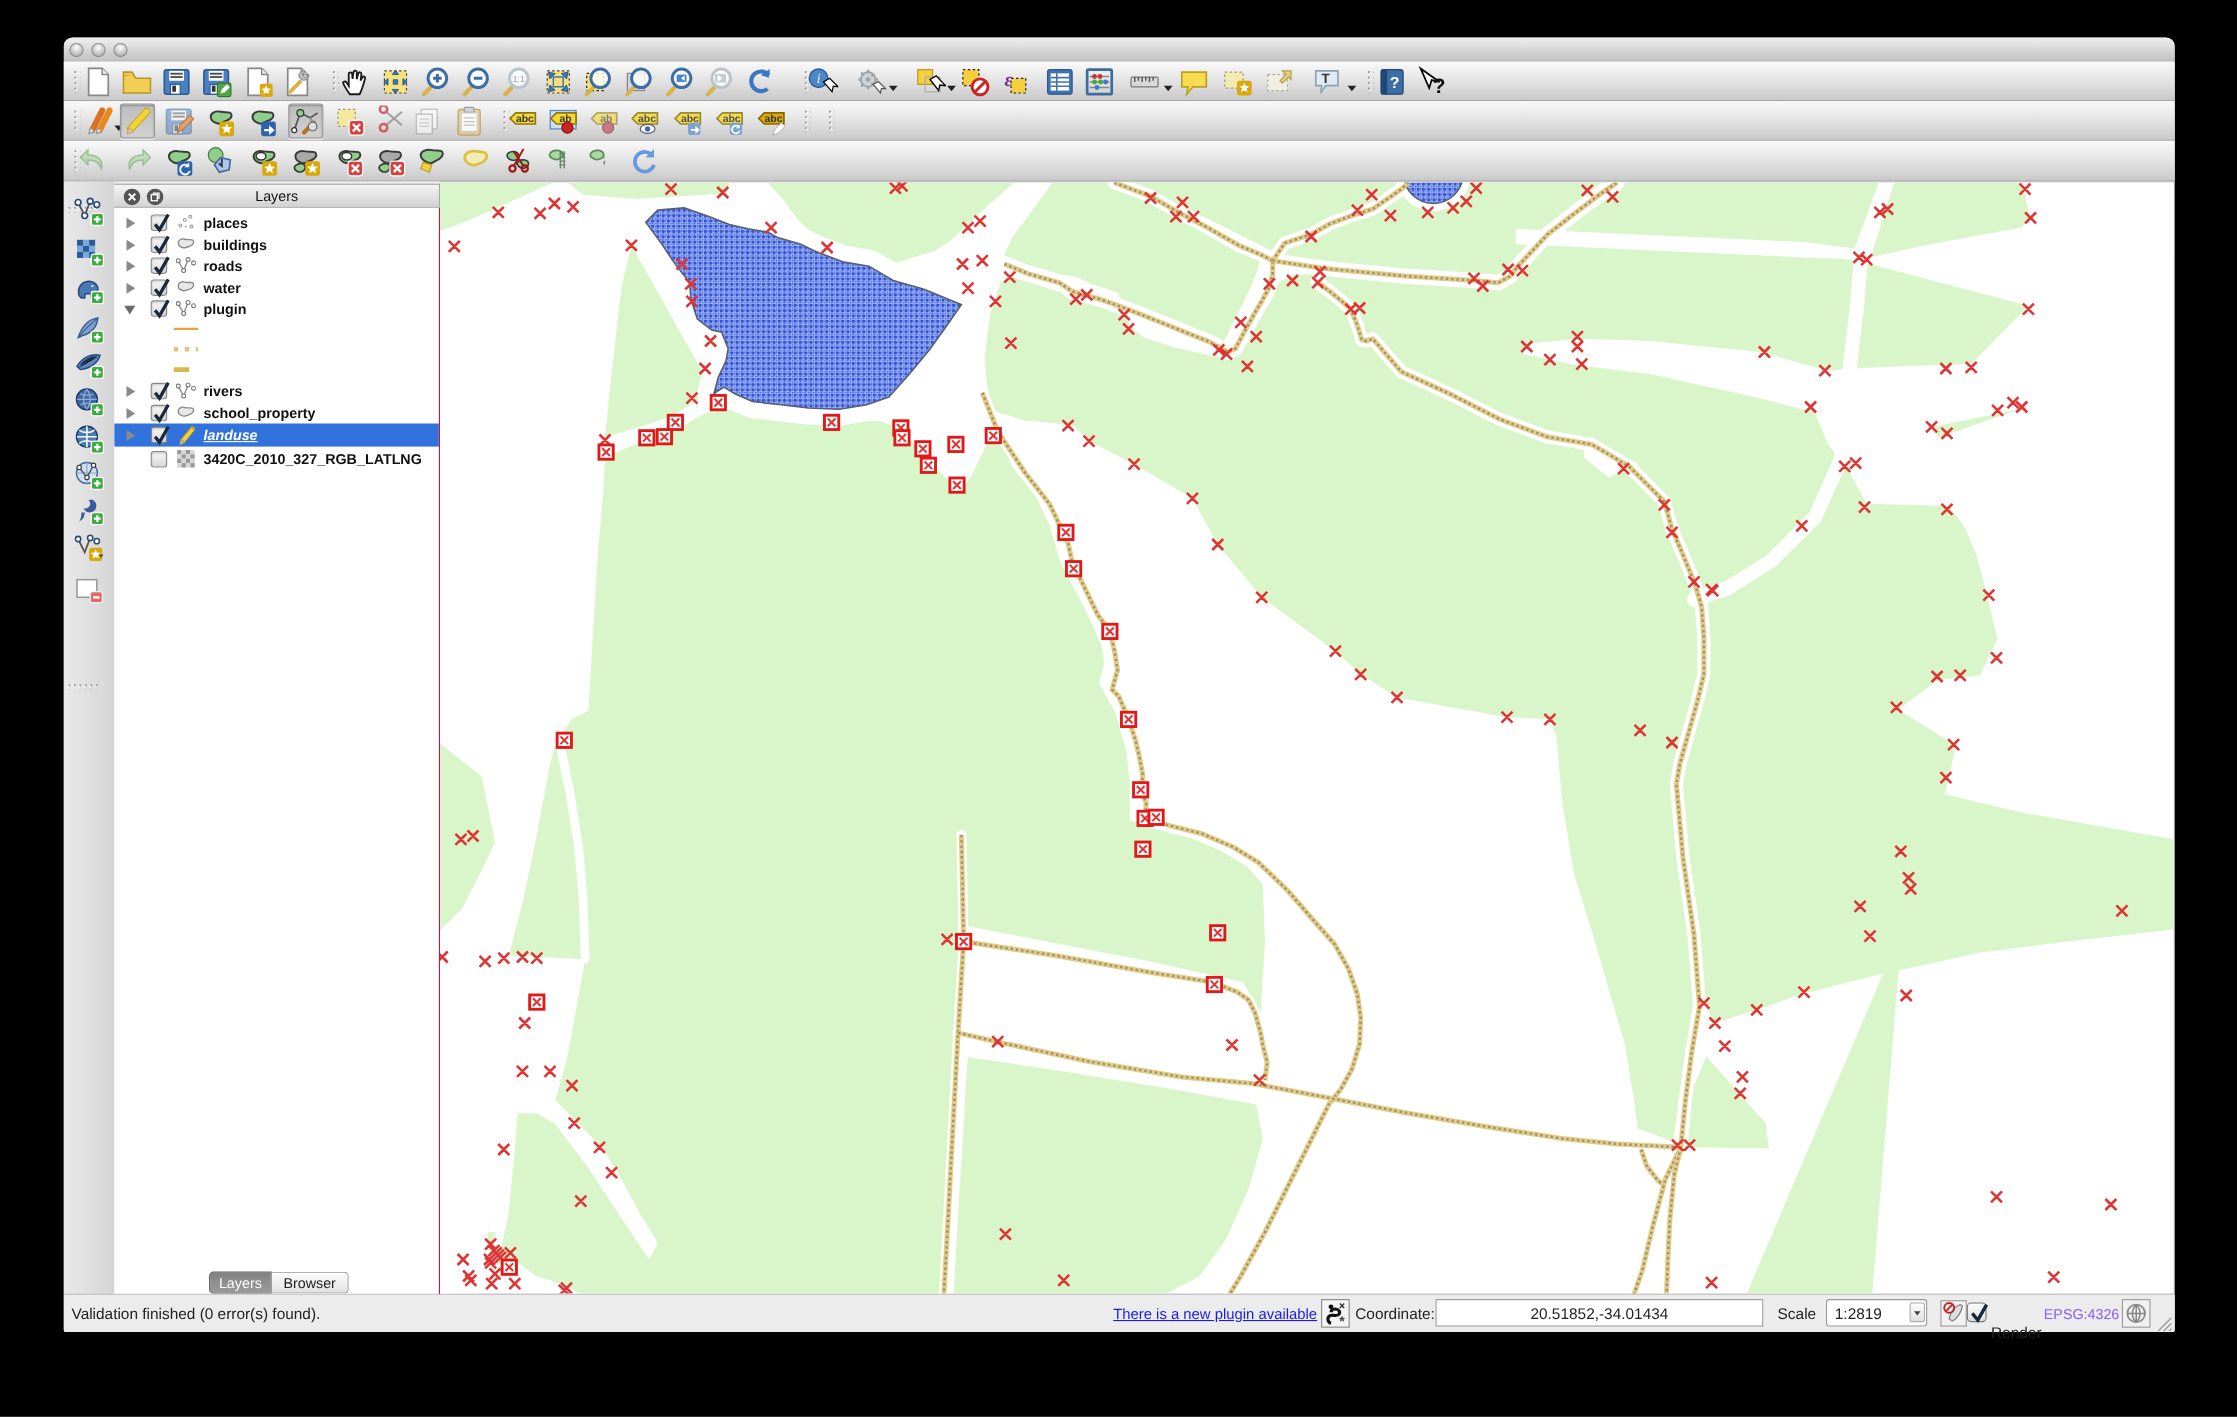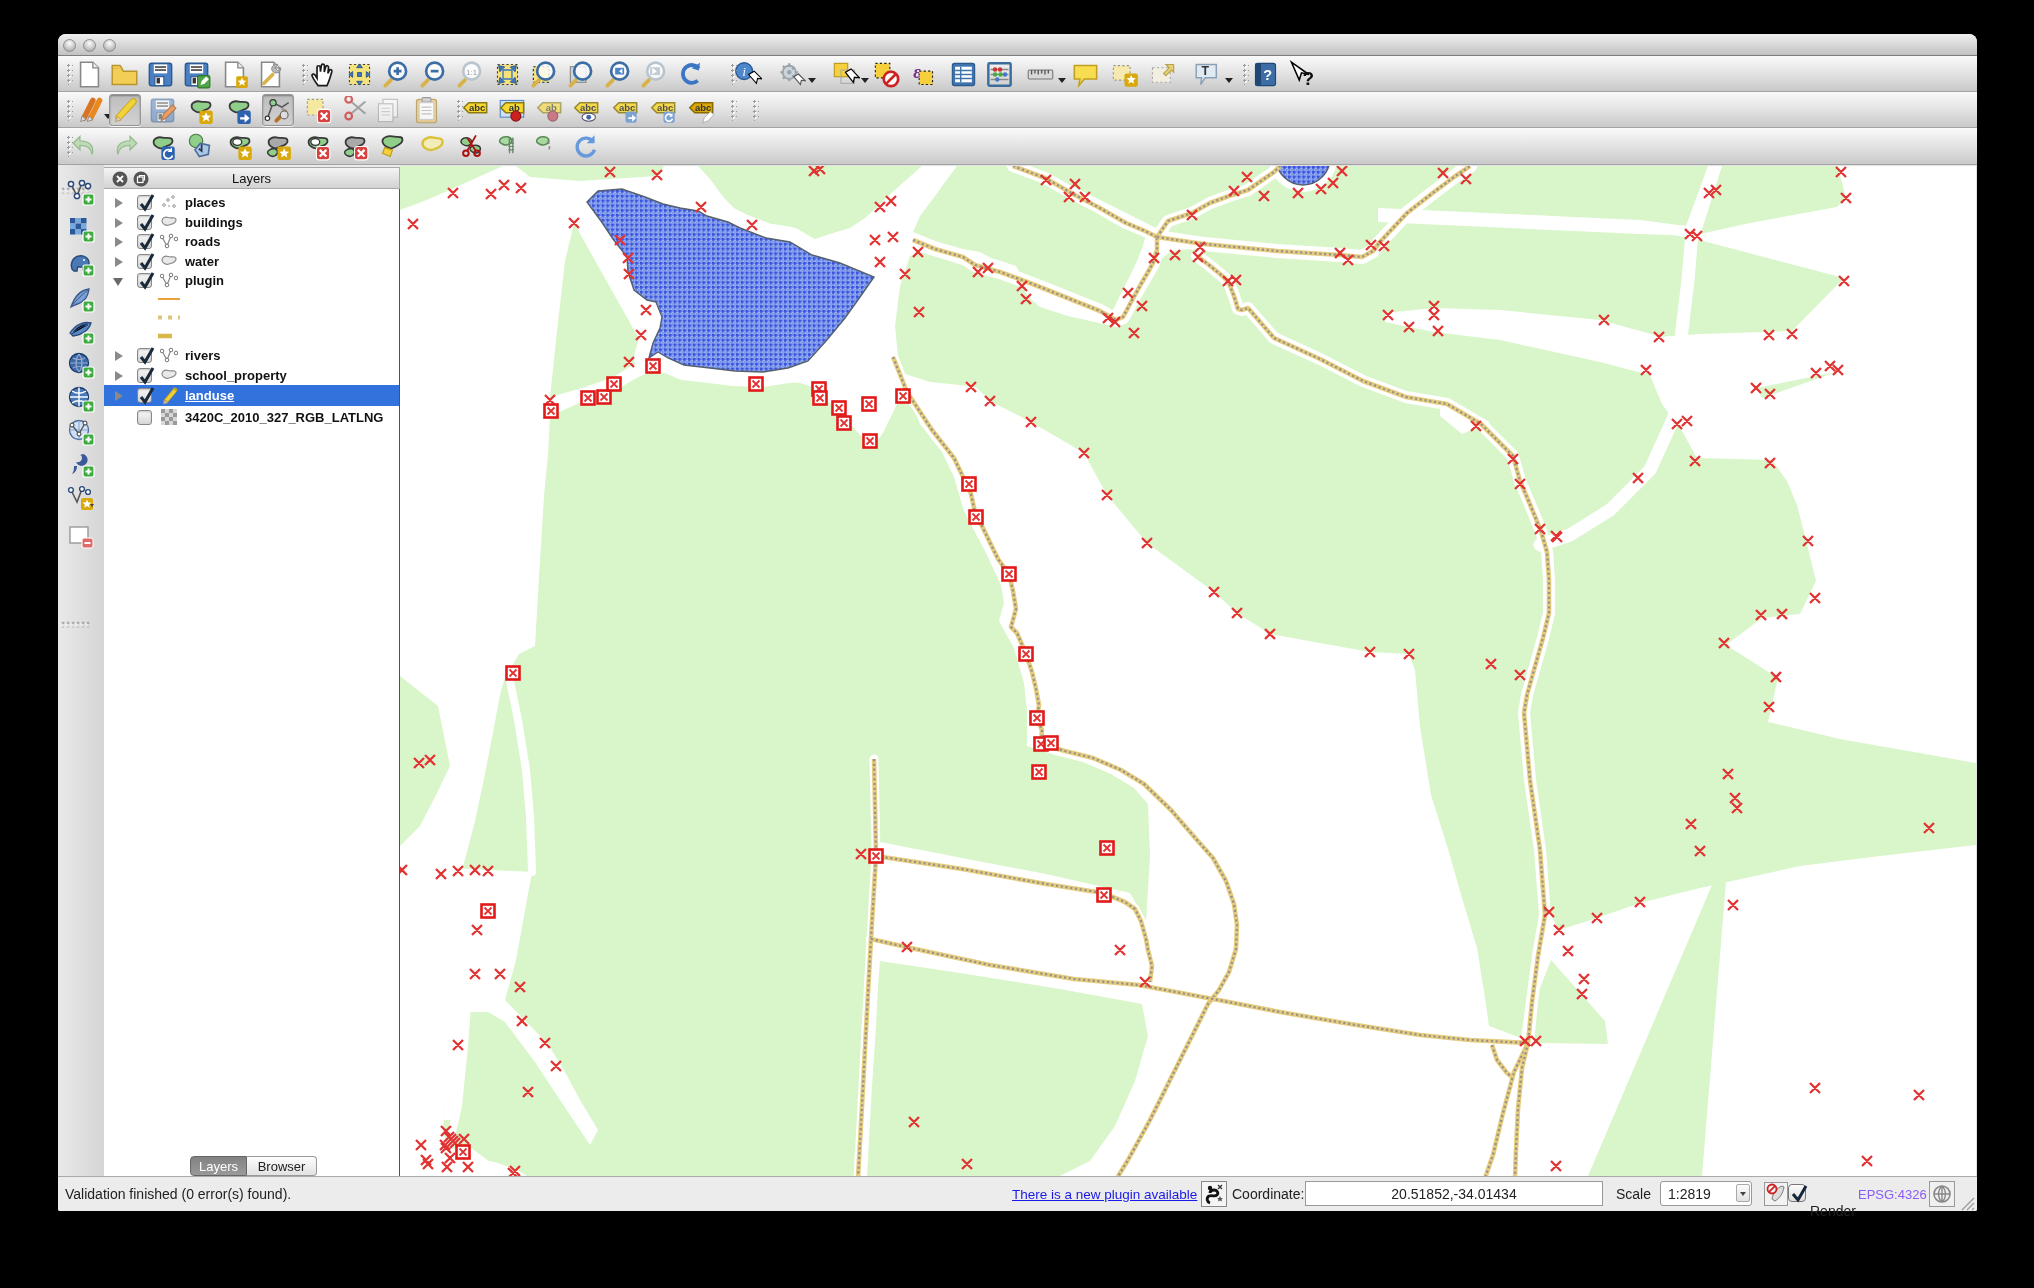--- a/index.html
+++ b/index.html
@@ -619,21 +619,21 @@
           <span class="cb">
             <svg width="20" height="22" viewBox="0 0 20 22">
               <path d="M4 12l4 5L16 3" fill="none" stroke="#1a2a3a" stroke-width="3"></path>
             </svg>
           </span>
           <span style="position:absolute;left:56px;top:2px"><svg width="18" height="16" viewBox="0 0 18 16">
               <path d="M2 7c0-3 3-4.5 6-3.5s8-1 8 2.5-4 4-7 5S2 10 2 7z" fill="#e8e8e8" stroke="#888" stroke-width="1.2"></path>
             </svg></span>
           <span class="lname">school_property</span>
         </div>
-        <div class="lrow" style="top:196px;background:#3272dc;">
+        <div class="lrow" style="top:196px;background:#3272dc;font-style:italic;">
           <span class="arr"></span>
           <span class="cb">
             <svg width="20" height="22" viewBox="0 0 20 22">
               <path d="M4 12l4 5L16 3" fill="none" stroke="#1a2a3a" stroke-width="3"></path>
             </svg>
           </span>
           <span style="position:absolute;left:56px;top:2px"><svg width="20" height="18" viewBox="0 0 20 18">
               <path d="M6 14L15 3" stroke="#caa616" stroke-width="4.6" stroke-linecap="round"></path>
               <path d="M6.5 13.5L15 3.5" stroke="#f2d23b" stroke-width="3"></path>
               <path d="M3.5 17l1-4 3 2.6z" fill="#e8cf9e" stroke="#a98"></path>

